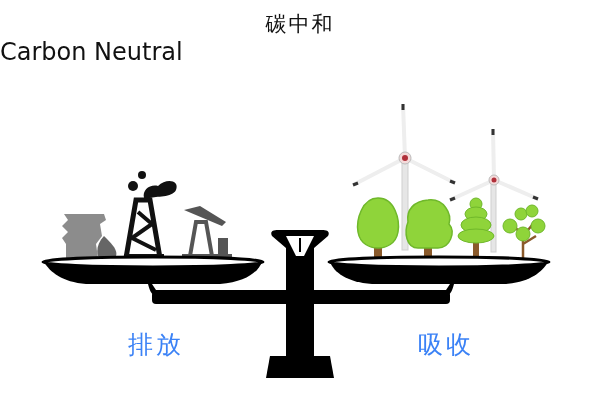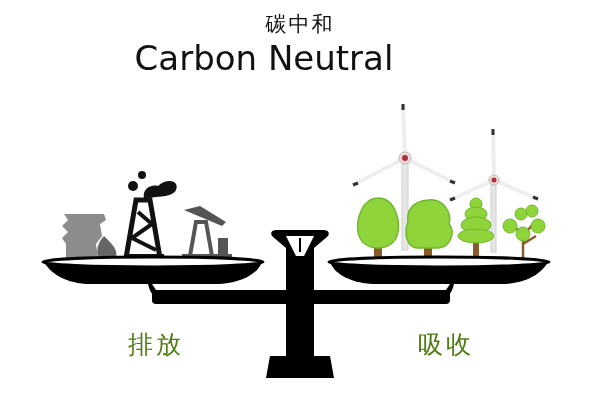--- a/index.html
+++ b/index.html
@@ -1,19 +1,19 @@
 <!DOCTYPE html>
 <html><head>
 <meta charset="utf-8">
 <style>
   html, body { margin:0; padding:0; background:#ffffff; }
   body { width:600px; height:400px; position:relative; overflow:hidden; font-family:"DejaVu Sans", sans-serif; }
   .title-cn { position:absolute; left:0; width:600px; top:10px; text-align:center; font-size:21px; color:#111; letter-spacing:2px; }
-  .title-en { position:absolute; left:0; width:528px; top:38px; text-align:center; font-size:34px; color:#111; font-family:"DejaVu Sans", sans-serif; }
-  .label { position:absolute; top:328px; font-size:25px; color:#4d7c0f; letter-spacing:3px; }
+  .title-en { position:absolute; left:0; width:528px; top:38px; text-align:left; font-size:24px; color:#111; font-family:"DejaVu Sans", sans-serif; }
+  .label { position:absolute; top:328px; font-size:25px; color:#3b82f6; letter-spacing:3px; }
   .label-left { left:128px; }
   .label-right { left:418px;text-align:right; }
   svg.scene { position:absolute; left:0; top:0; }
 </style>
 </head>
 <body>
 
 <div class="title-cn">碳中和</div>
 <div class="title-en">Carbon Neutral</div>
 

